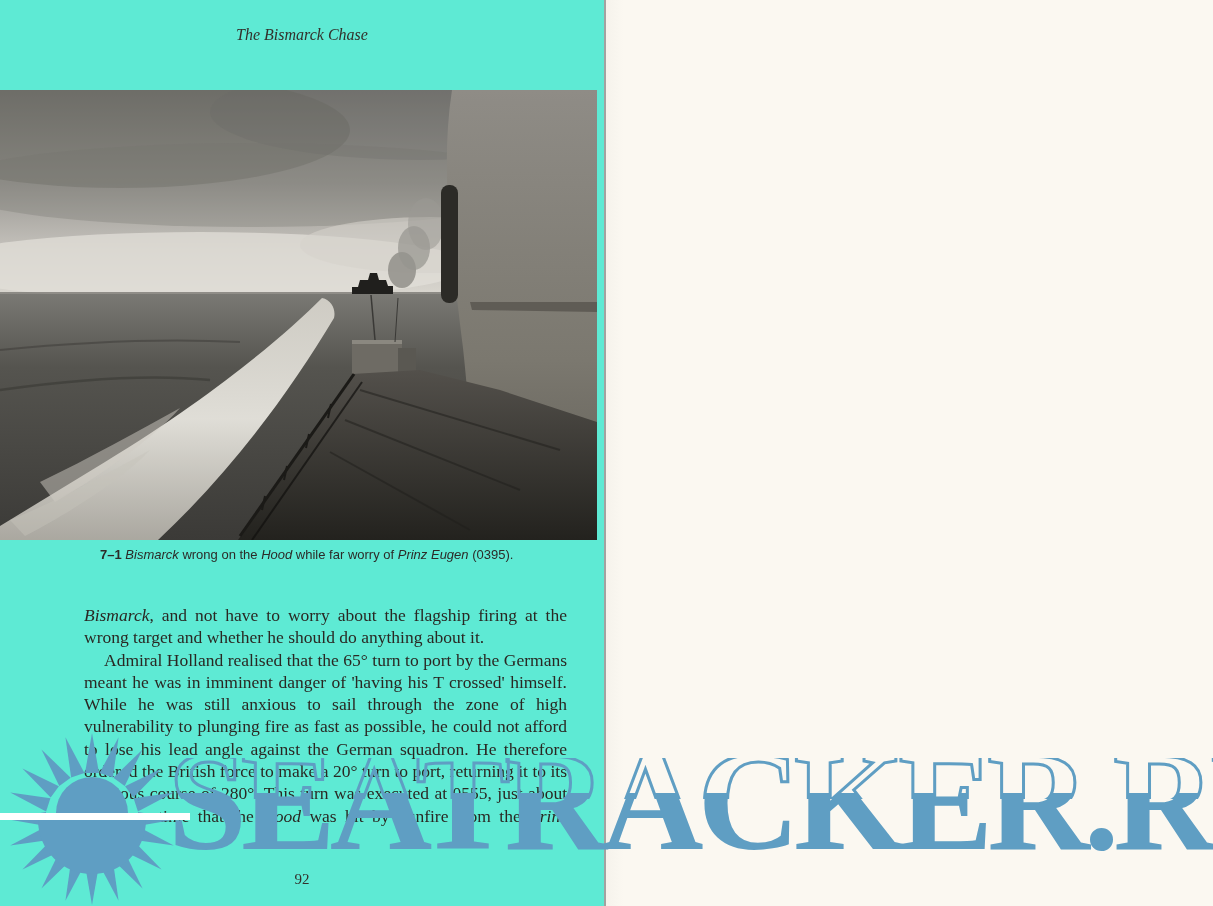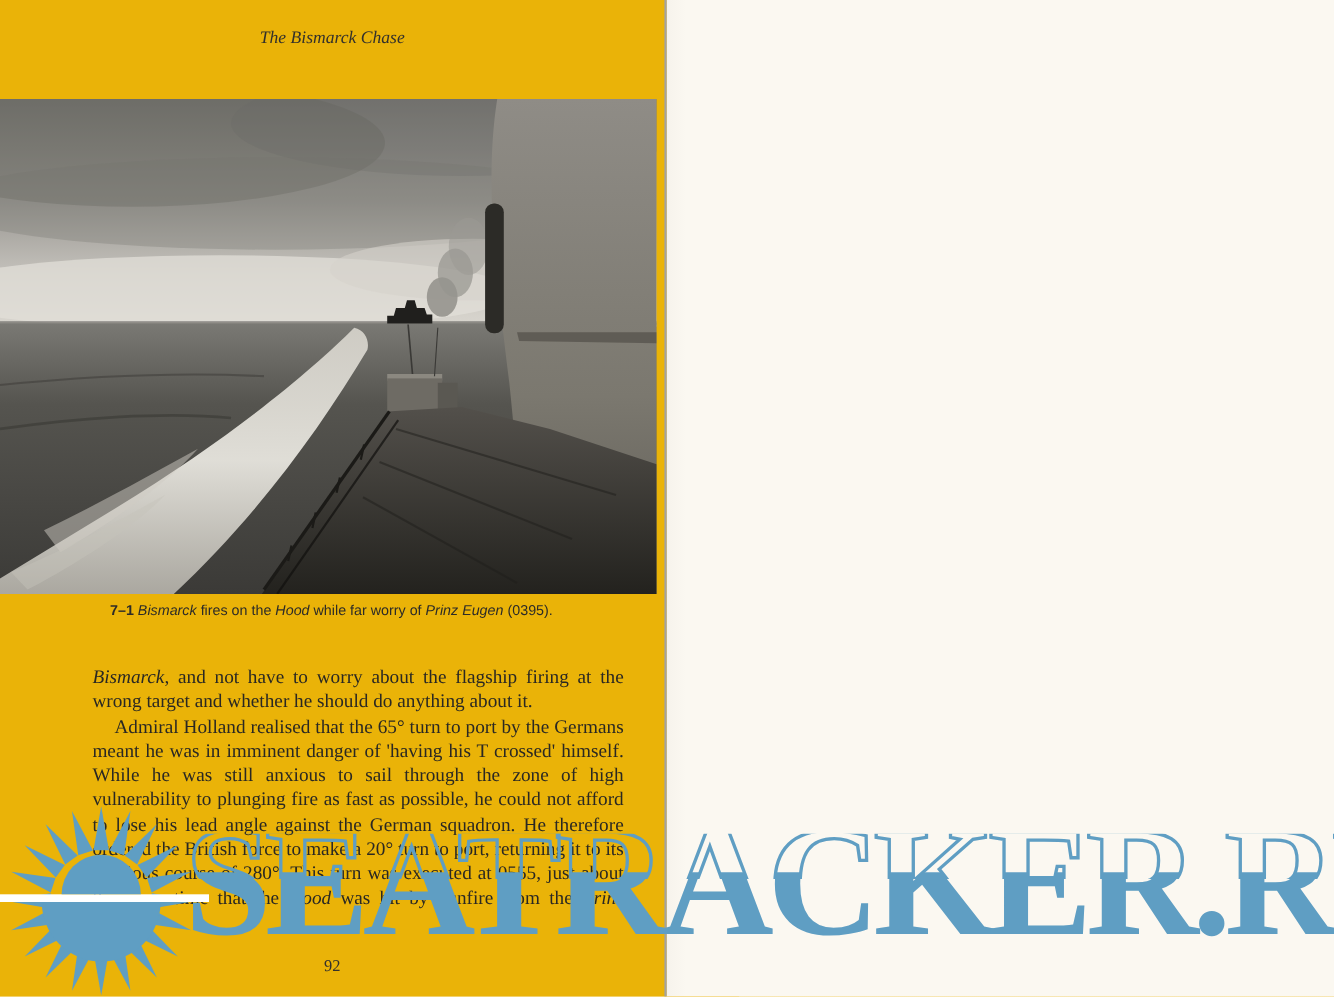--- a/index.html
+++ b/index.html
@@ -1,21 +1,21 @@
 <!DOCTYPE html>
 <html><head>
 <meta charset="utf-8">
 <style>
   html,body{margin:0;padding:0;}
   body{
     width:1213px;height:906px;position:relative;overflow:hidden;
     background:#fdfcf8;font-family:"Liberation Serif",serif;color:#2a2823;
   }
   .page{position:absolute;top:0;height:906px;}
-  .page-left{left:0;width:672px;background:#eab308;}
+  .page-left{left:0;width:672px;background:#5eead4;}
   .page-right{left:606px;width:607px;background:linear-gradient(90deg,#f6f3ec 0,#fbf8f1 18px,#fbf8f1 100%);}
   .gutter{position:absolute;left:604px;top:0;width:2px;height:906px;background:#a3a2a0;}
 
   .running-head{position:absolute;font-style:italic;font-size:16px;color:#33312c;text-align:center;}
   .rh-left{left:0;top:26px;width:604px;}
   .it{font-style:italic;}
   .bd{font-weight:bold;}
 
   .photo{position:absolute;left:0;top:90px;width:597px;height:450px;overflow:hidden;}
 
@@ -107,21 +107,21 @@
       <line x1="284" y1="390" x2="287" y2="376" stroke="#1b1a17" stroke-width="2"></line>
       <line x1="306" y1="358" x2="309" y2="344" stroke="#1b1a17" stroke-width="2"></line>
       <line x1="328" y1="328" x2="331" y2="314" stroke="#1b1a17" stroke-width="2"></line>
       <line x1="360" y1="300" x2="560" y2="360" stroke="#1f1e1b" stroke-width="2" opacity="0.5"></line>
       <line x1="345" y1="330" x2="520" y2="400" stroke="#1f1e1b" stroke-width="2" opacity="0.5"></line>
       <line x1="330" y1="362" x2="470" y2="440" stroke="#1f1e1b" stroke-width="2" opacity="0.5"></line>
     </svg>
   </div>
 
   <div class="caption caption-left">
-    <div><span class="bd">7–1</span><span> </span><span class="it">Bismarck</span><span> fires on the </span><span class="it">Hood</span><span> while far worry of </span><span class="it">Prinz Eugen</span><span> (0395).</span></div>
+    <div><span class="bd">7–1</span><span> </span><span class="it">Bismarck</span><span> wrong on the </span><span class="it">Hood</span><span> while far worry of </span><span class="it">Prinz Eugen</span><span> (0395).</span></div>
   </div>
 
   <div class="bodytext body-left">
     <p><span class="it">Bismarck</span><span>, and not have to worry about the flagship firing at the wrong target and whether he should do anything about it.</span></p>
     <p class="indent"><span>Admiral Holland realised that the 65° turn to port by the Germans meant he was in imminent danger of 'having his T crossed' himself. While he was still anxious to sail through the zone of high vulnerability to plunging fire as fast as possible, he could not afford to lose his lead angle against the German squadron. He therefore ordered the British force to make a 20° turn to port, returning it to its previous course of 280°. This turn was executed at 0555, just about the same time that the </span><span class="it">Hood</span><span> was hit by gunfire from the </span><span class="it">Prinz Eugen</span><span>.</span></p>
   </div>
 
   <div class="pagenum pn-left">92</div>
 </div>
 

